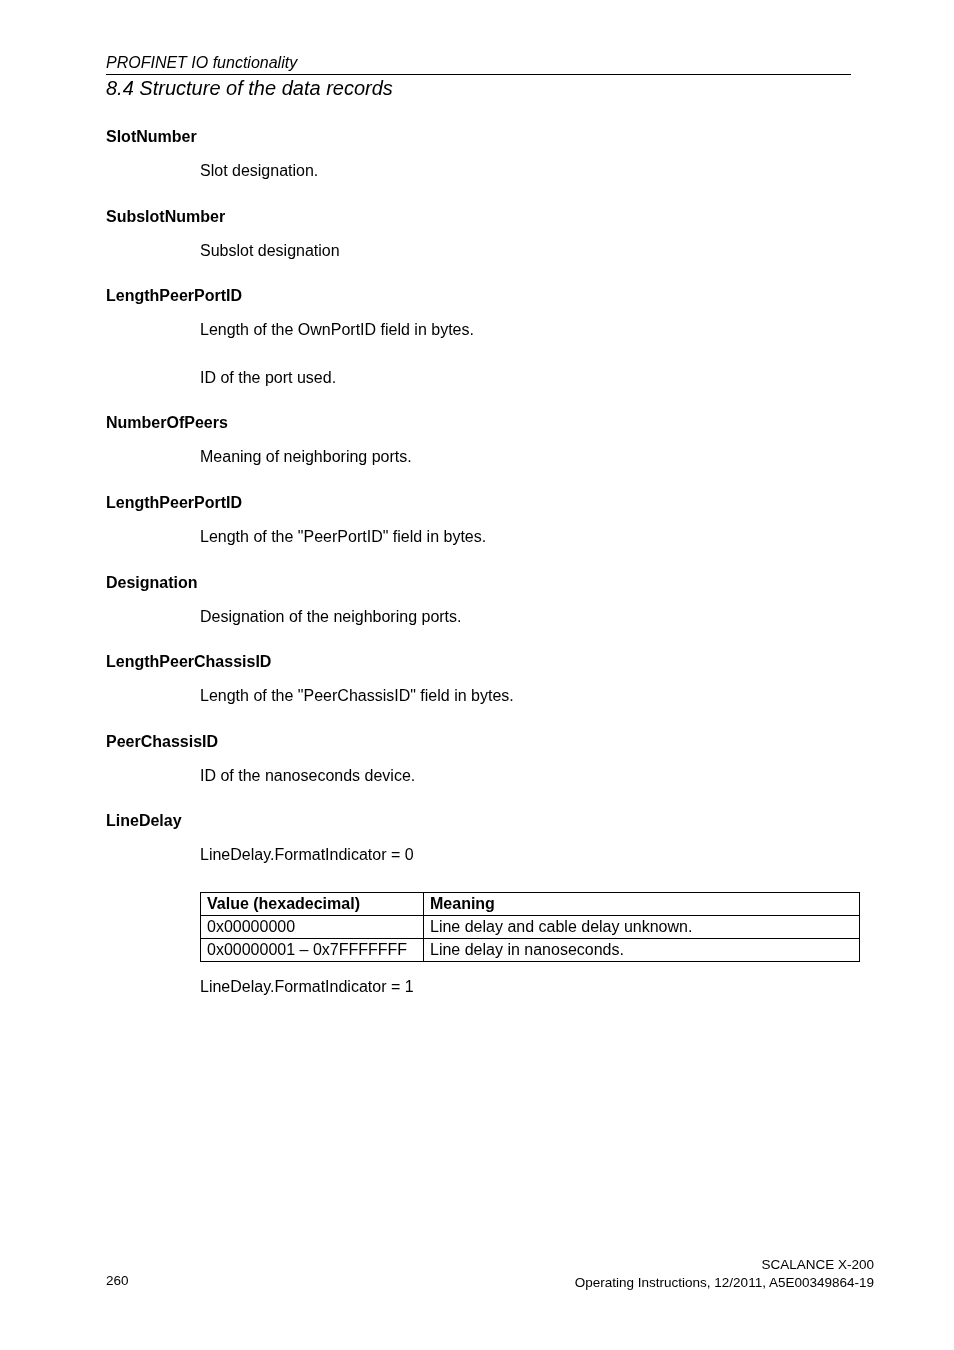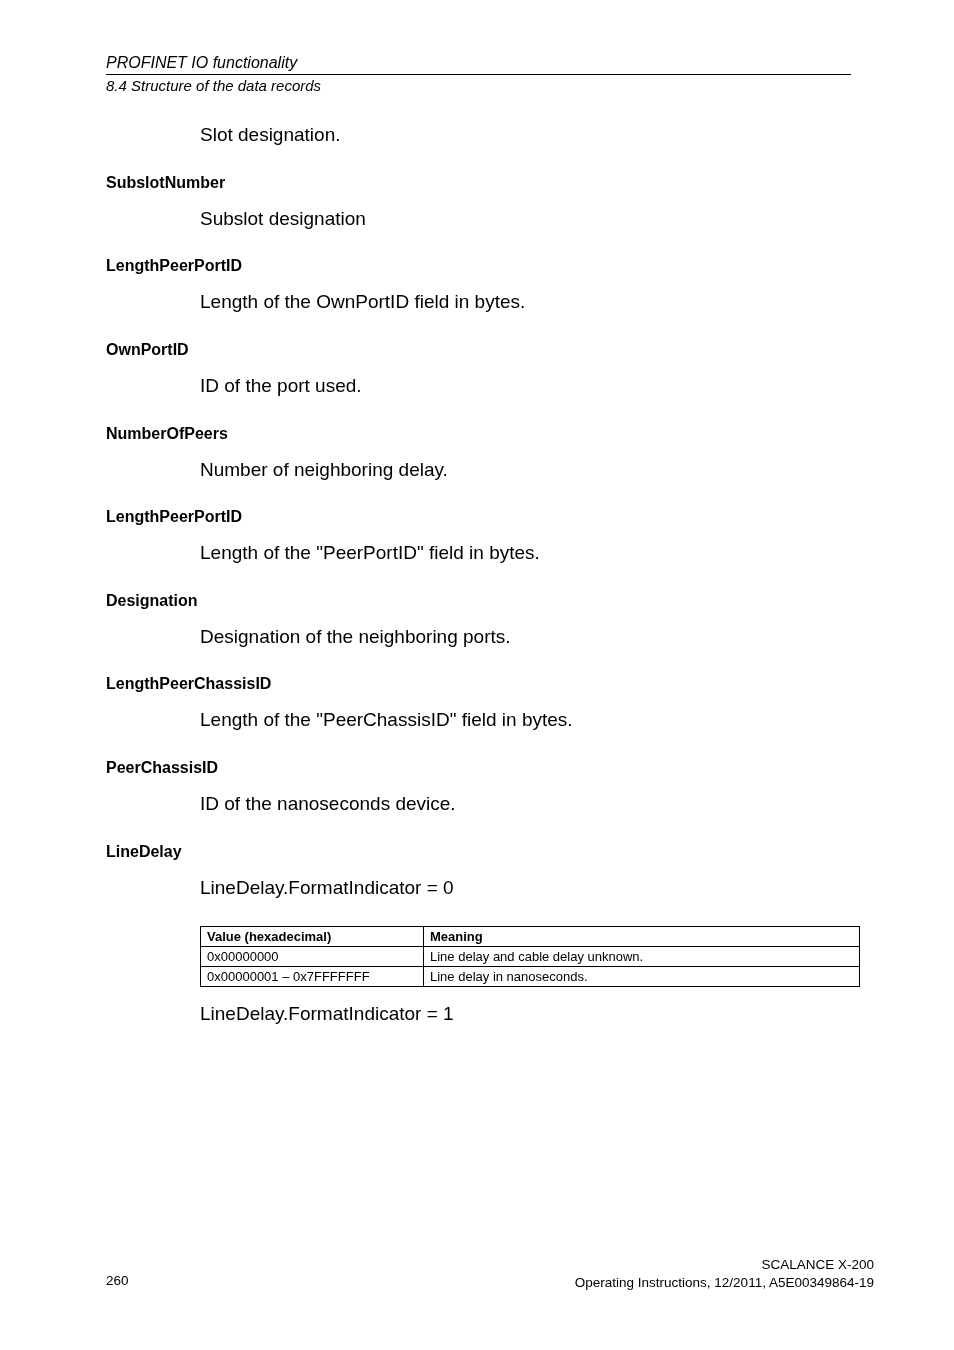--- a/index.html
+++ b/index.html
@@ -25,41 +25,41 @@
     font-size: 16px;
     margin: 0 0 2px 0;
   }
   .rule {
     border: none;
     border-top: 1px solid #000;
     margin: 0 0 2px 0;
   }
   .subrunning {
     font-style: italic;
-    font-size: 15px;
+    font-size: 20px;
     margin: 0 0 28px 0;
   }
   .section {
     margin-bottom: 16px;
   }
   .sec-heading {
     font-weight: bold;
     font-size: 16px;
     margin: 0 0 14px 0;
   }
   .sec-body {
     margin: 0 0 26px 94px;
-    font-size: 19px;
+    font-size: 16px;
     line-height: 1.35;
   }
   table.data {
     margin-left: 94px;
     border-collapse: collapse;
     width: 660px;
-    font-size: 13px;
+    font-size: 16px;
     margin-bottom: 14px;
   }
   table.data th, table.data td {
     border: 1px solid #000;
     text-align: left;
     padding: 2px 6px 2px 6px;
     vertical-align: top;
     font-weight: normal;
   }
   table.data th {
@@ -89,41 +89,41 @@
 </head>
 <body>
 
 <div class="page">
 
   <p class="running-title">PROFINET IO functionality</p>
   <hr class="rule">
   <p class="subrunning">8.4 Structure of the data records</p>
 
   <div class="section">
+    <p class="sec-heading">SlotNumber</p>
     <p class="sec-body">Slot designation.</p>
   </div>
 
   <div class="section">
     <p class="sec-heading">SubslotNumber</p>
     <p class="sec-body">Subslot designation</p>
   </div>
 
   <div class="section">
     <p class="sec-heading">LengthPeerPortID</p>
     <p class="sec-body">Length of the OwnPortID field in bytes.</p>
   </div>
 
   <div class="section">
-    <p class="sec-heading">OwnPortID</p>
     <p class="sec-body">ID of the port used.</p>
   </div>
 
   <div class="section">
     <p class="sec-heading">NumberOfPeers</p>
-    <p class="sec-body">Number of neighboring delay.</p>
+    <p class="sec-body">Meaning of neighboring ports.</p>
   </div>
 
   <div class="section">
     <p class="sec-heading">LengthPeerPortID</p>
     <p class="sec-body">Length of the "PeerPortID" field in bytes.</p>
   </div>
 
   <div class="section">
     <p class="sec-heading">Designation</p>
     <p class="sec-body">Designation of the neighboring ports.</p>

